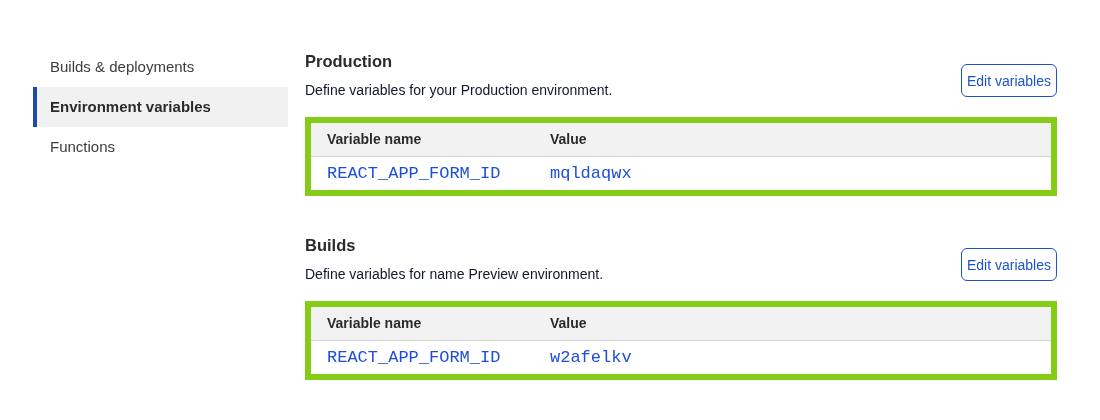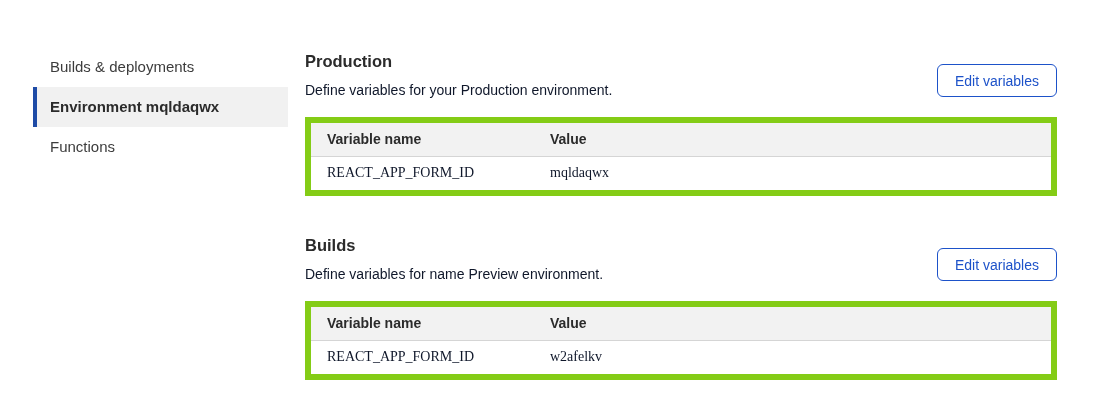--- a/index.html
+++ b/index.html
@@ -58,21 +58,21 @@
     margin-top: 11px;
     font-size: 14px;
     line-height: 17px;
     color: #0f172a;
   }
   .edit-btn {
     position: absolute;
     top: 13px;
     right: 0;
     height: 33px;
-    padding: 0 17px;
+    padding: 0 5px;
     background: #ffffff;
     border: 1px solid #1d52c9;
     border-radius: 6px;
     color: #1d52c9;
     font-family: "Liberation Sans", sans-serif;
     font-size: 14px;
     cursor: pointer;
   }
   .var-table {
     width: 100%;
@@ -88,35 +88,35 @@
   .var-table th {
     background: #f2f2f2;
     border-bottom: 1px solid #d5d5d5;
     height: 36px;
     font-size: 14px;
     font-weight: bold;
     color: #2b2b2b;
   }
   .var-table td {
     height: 37px;
-    font-family: Liberation Serif, serif;
-    font-size: 14px;
-    color: #0f172a;
+    font-family: Liberation Mono, monospace;
+    font-size: 17px;
+    color: #1d4ed8;
     background: #ffffff;
   }
   .col-name { width: 226px; }
 </style>
 </head>
 <body>
 
 <div class="page">
 
   <nav class="sidebar">
     <div class="side-item">Builds &amp; deployments</div>
-    <div class="side-item selected">Environment mqldaqwx</div>
+    <div class="side-item selected">Environment variables</div>
     <div class="side-item">Functions</div>
   </nav>
 
   <main class="main">
 
     <section class="section">
       <h2>Production</h2>
       <div class="desc">Define variables for your Production environment.</div>
       <button class="edit-btn">Edit variables</button>
       <table class="var-table">

